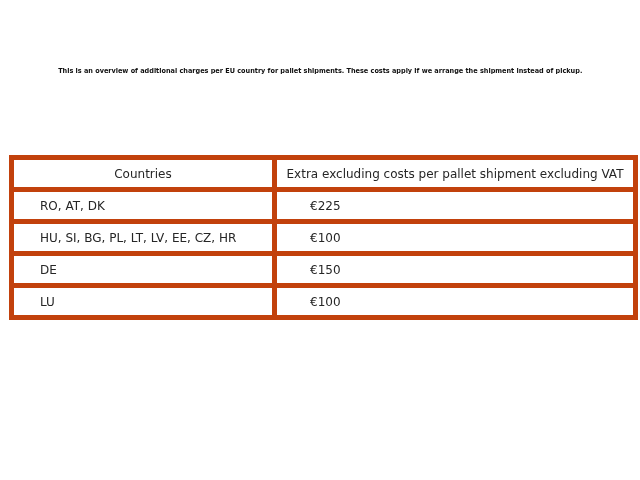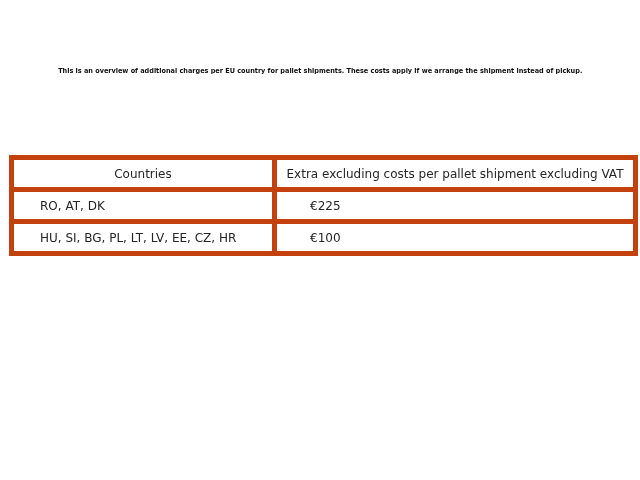--- a/index.html
+++ b/index.html
@@ -74,14 +74,22 @@
   </thead>
   <tbody>
     <tr>
       <td class="countries">RO, AT, DK</td>
       <td class="cost">€225</td>
     </tr>
     <tr>
       <td class="countries">HU, SI, BG, PL, LT, LV, EE, CZ, HR</td>
       <td class="cost">€100</td>
     </tr>
+    <tr>
+      <td class="countries">DE</td>
+      <td class="cost">€150</td>
+    </tr>
+    <tr>
+      <td class="countries">LU</td>
+      <td class="cost">€100</td>
+    </tr>
   </tbody>
 </table>
 
 </body></html>

